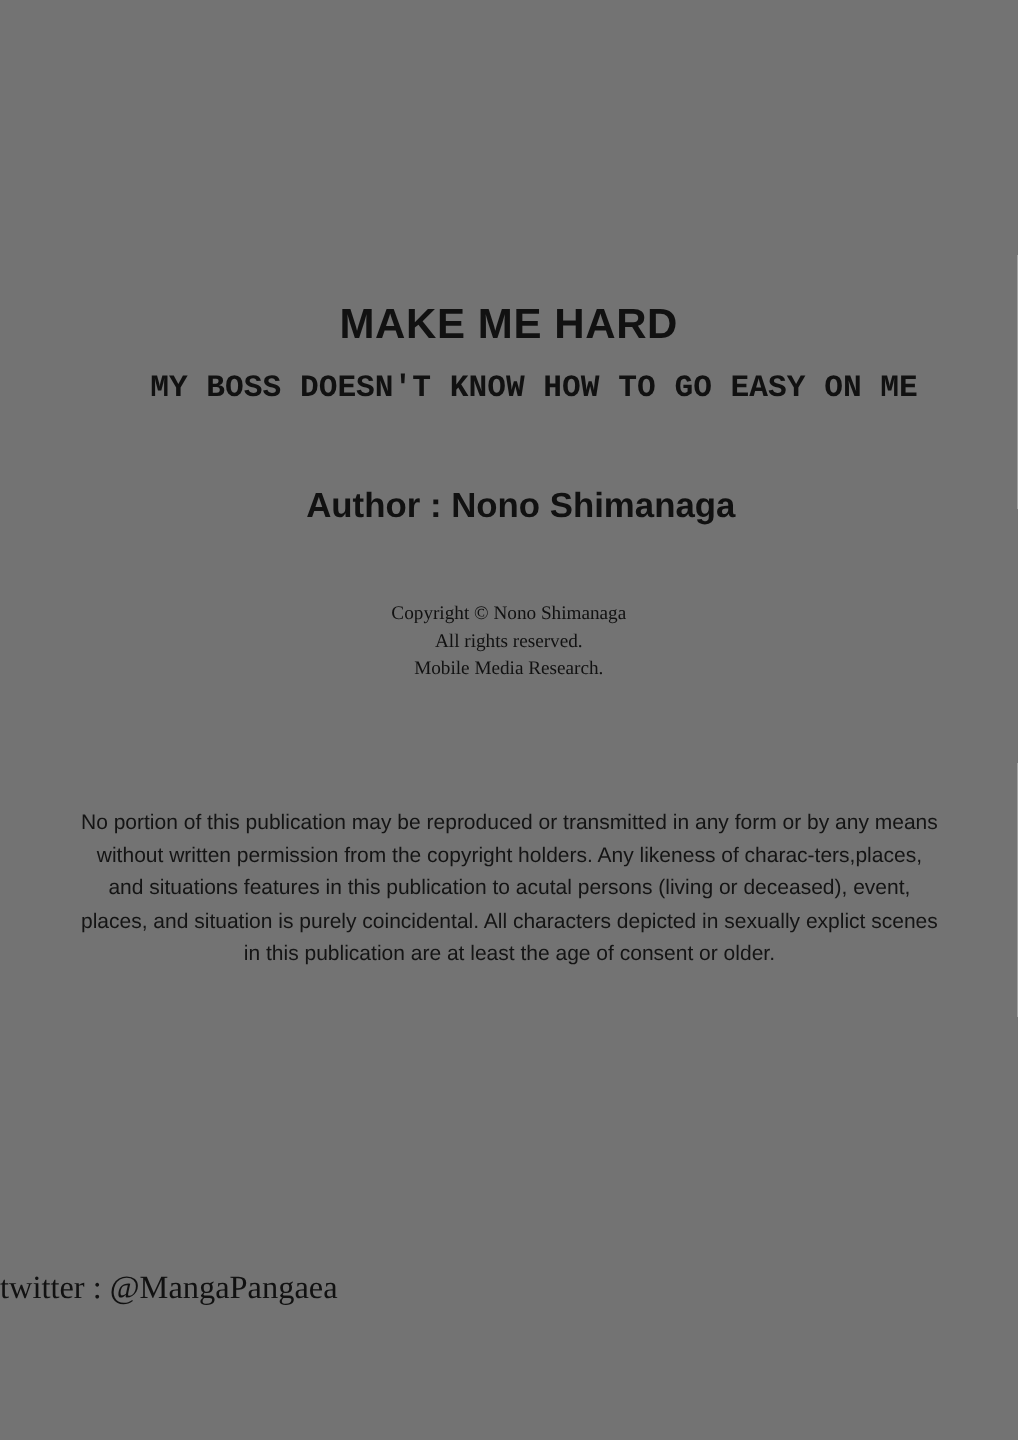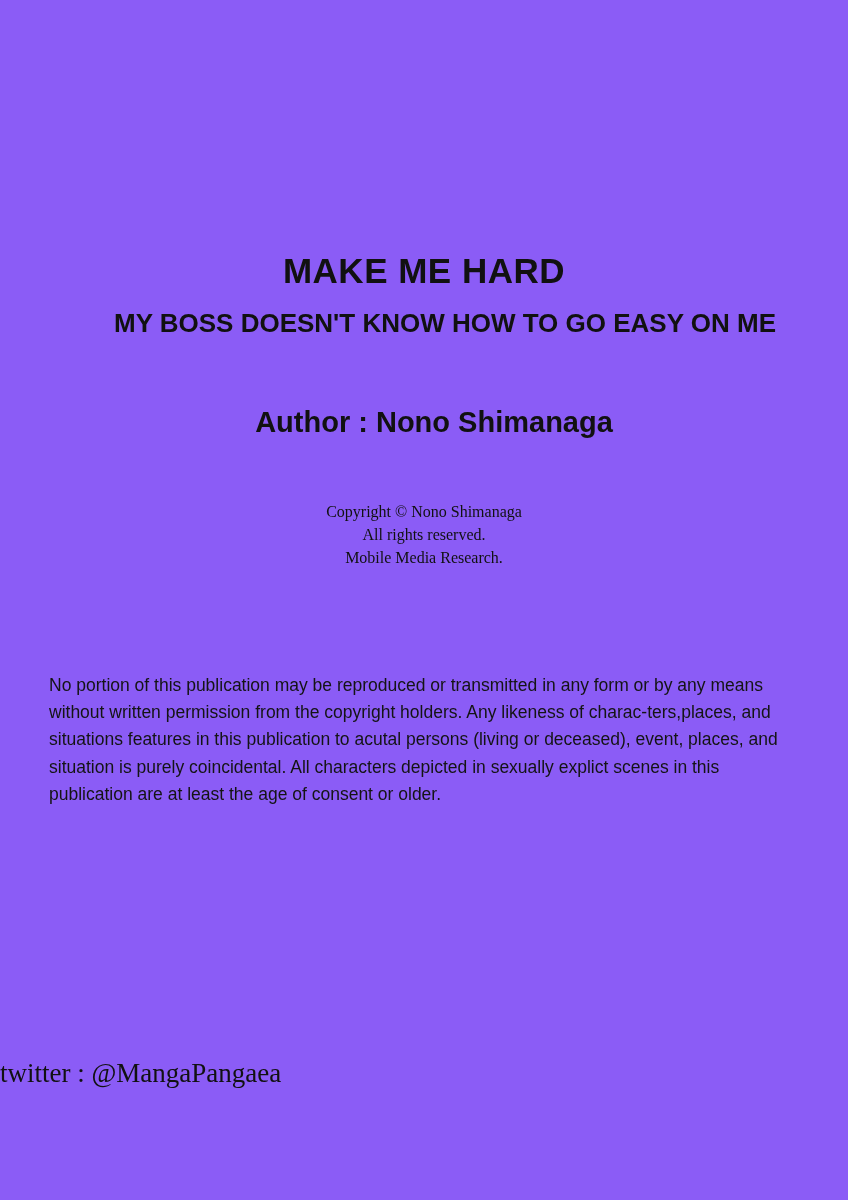--- a/index.html
+++ b/index.html
@@ -11,41 +11,41 @@
     width: 848px;
     height: 1200px;
     font-family: "Liberation Sans", sans-serif;
     color: #1a1a1a;
     overflow: hidden;
   }
   .page {
     position: relative;
     width: 848px;
     height: 1200px;
-    background: #8b5cf6;
+    background: #737373;
     box-sizing: border-box;
   }
   .colophon {
     position: absolute;
     left: 0;
     right: 0;
     top: 252px;
     text-align: center;
   }
   .main-title {
     font-family: "Liberation Sans", sans-serif;
     font-size: 35px;
     font-weight: bold;
     letter-spacing: 0.5px;
     color: #111111;
     line-height: 1.1;
     margin: 0;
   }
   .subtitle {
-    font-family: Liberation Sans, sans-serif;
+    font-family: Liberation Mono, monospace;
     font-size: 26px;
     font-weight: bold;
     color: #111111;
     line-height: 1.15;
     margin: 18px 0 0 0;
     letter-spacing: 0px;
     padding-left: 42px;
   }
   .volume {
     font-family: "Liberation Sans", sans-serif;
@@ -75,24 +75,24 @@
     font-weight: normal;
     color: #111111;
     line-height: 1.42;
     margin: 62px 0 0 0;
   }
   .rights div {
     margin: 0;
   }
   .legal {
     position: absolute;
-    left: 49px;
+    left: 65px;
     right: 64px;
     top: 654px;
-    text-align: left;
+    text-align: center;
     font-family: "Liberation Sans", sans-serif;
     font-size: 17.5px;
     line-height: 1.57;
     color: #141414;
   }
   .twitter {
     position: absolute;
     left: 0;
     right: 0;
     top: 1058px;

